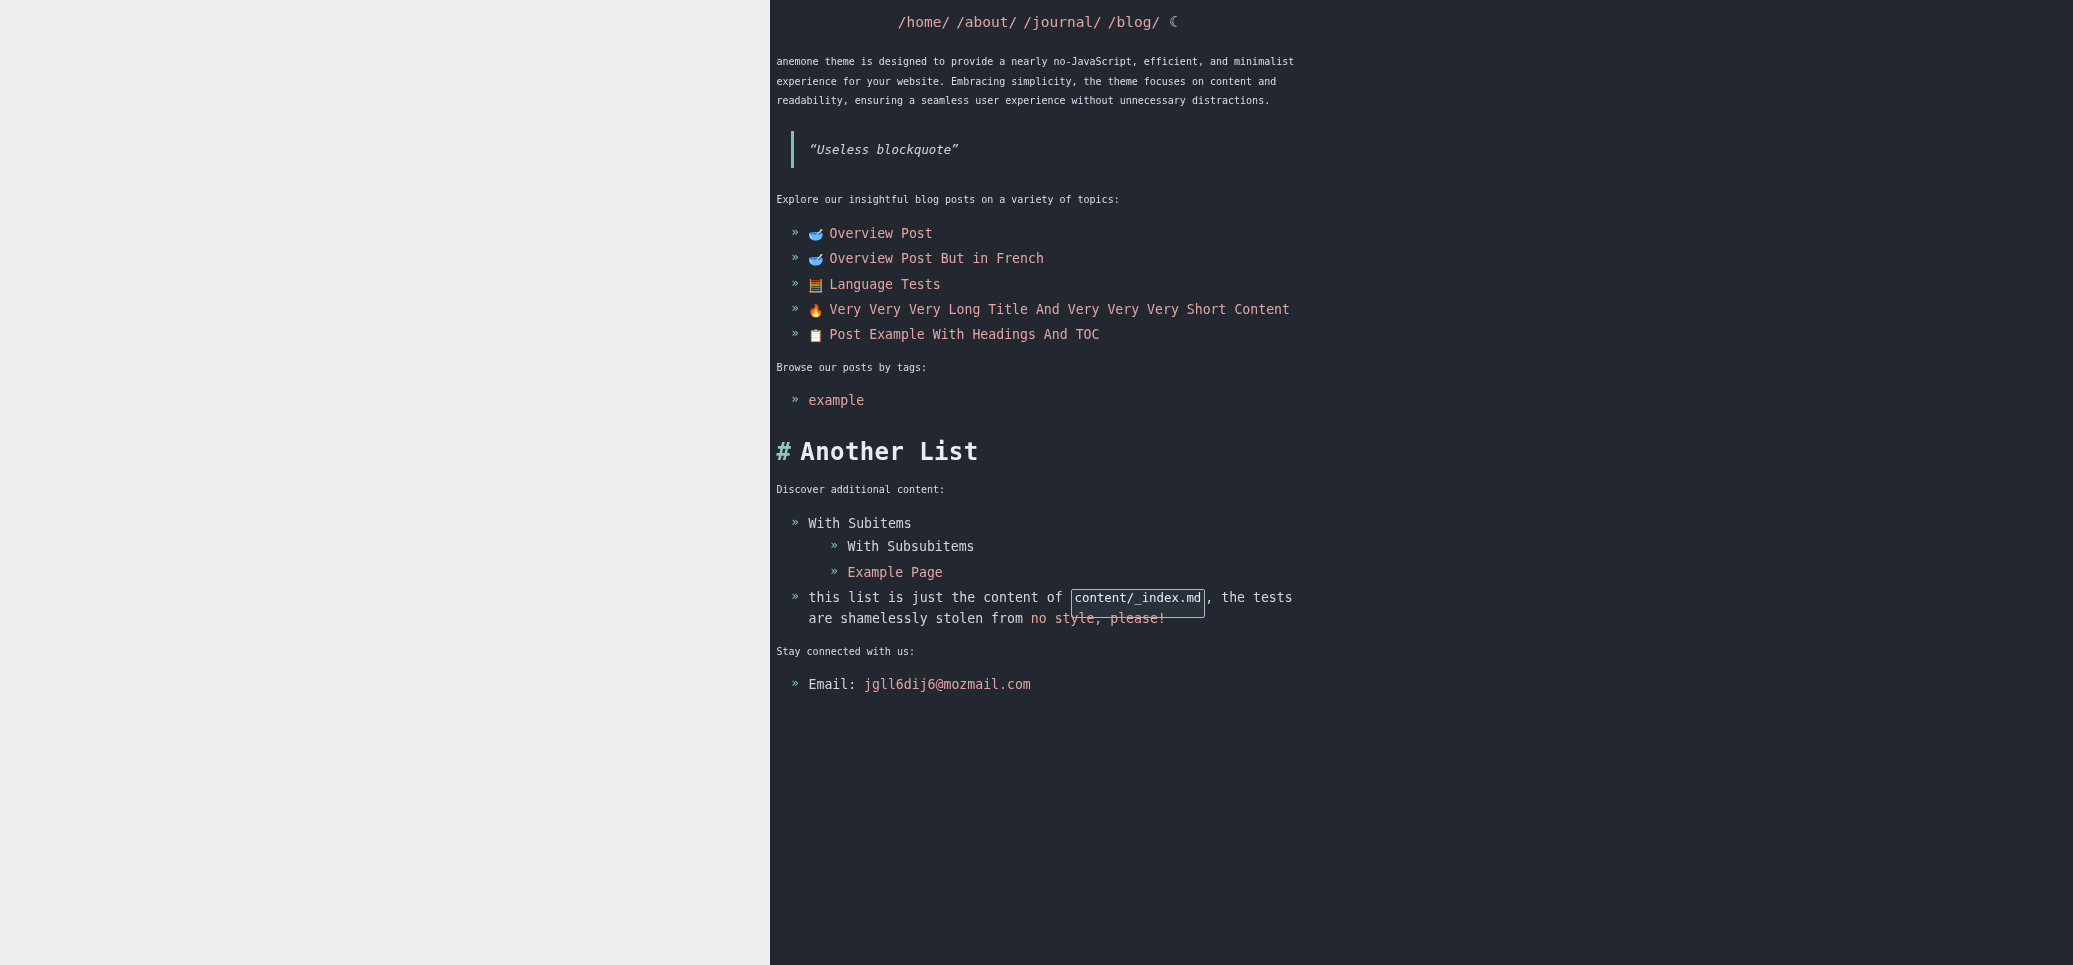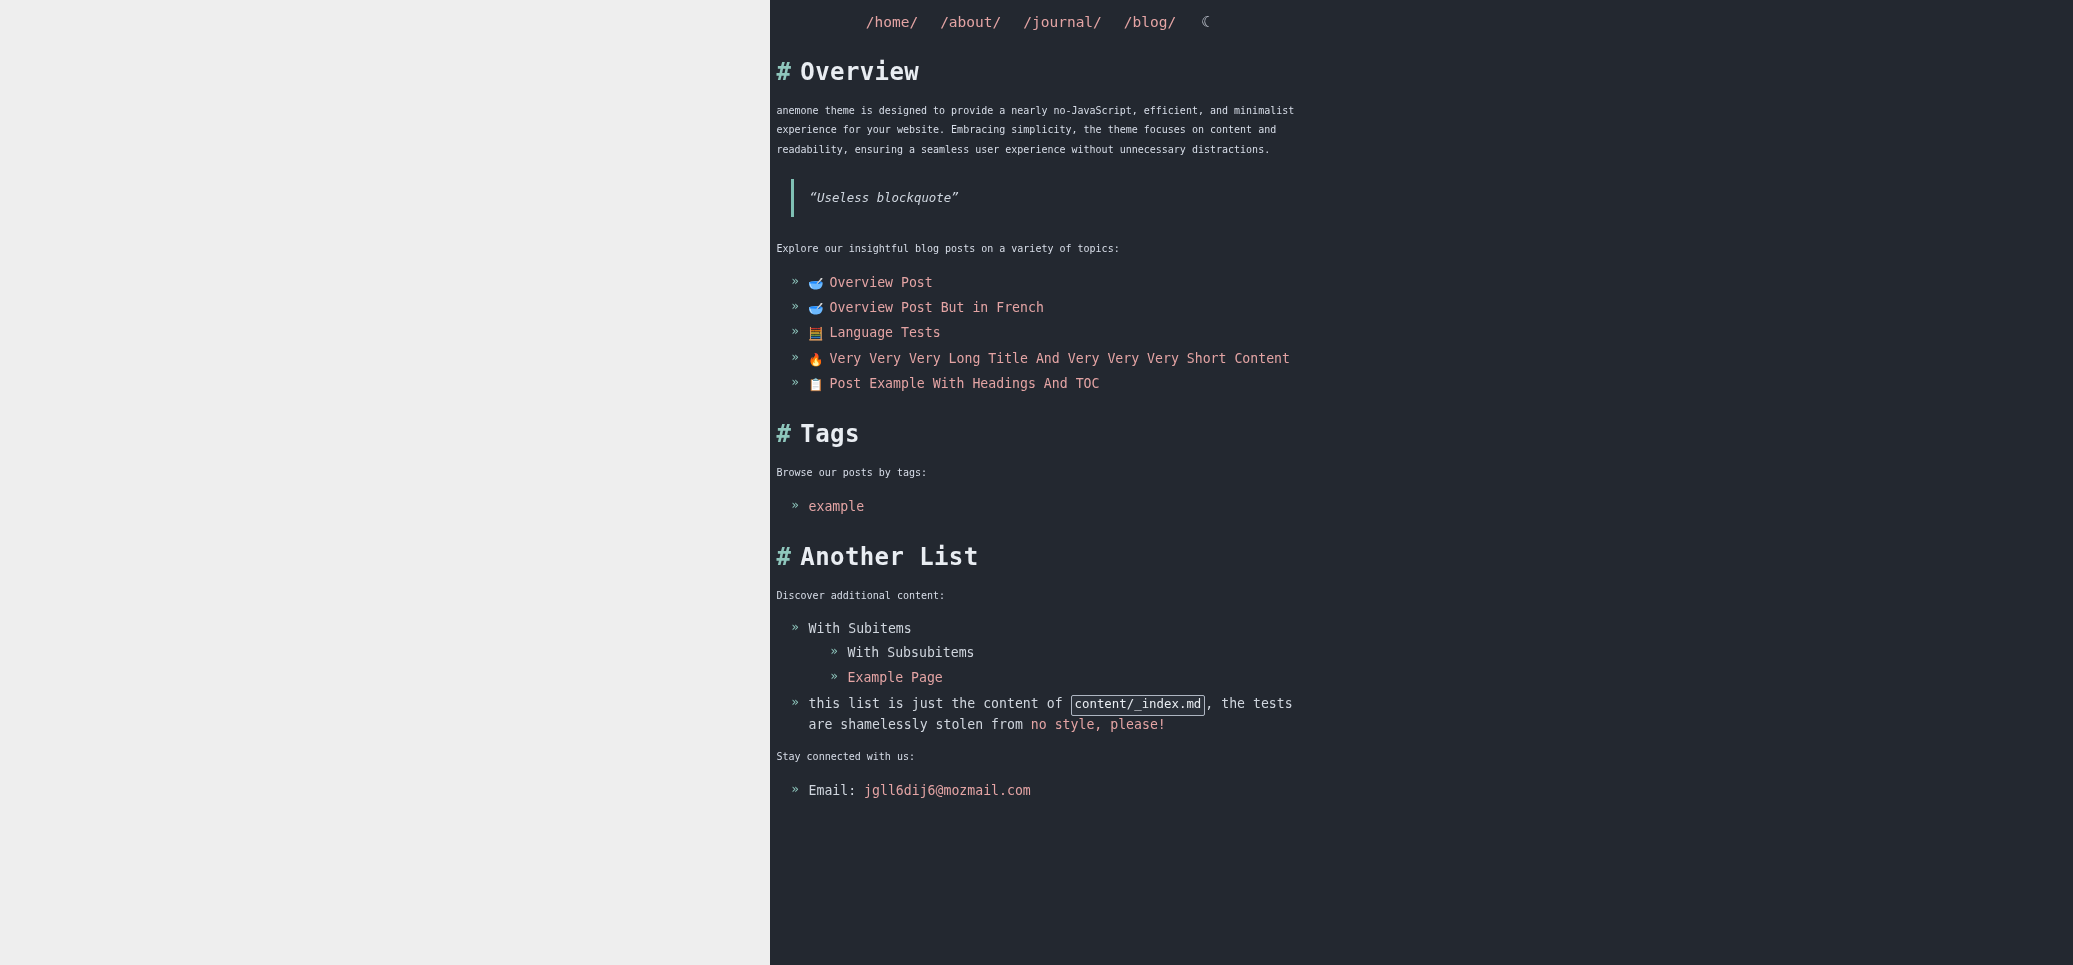--- a/index.html
+++ b/index.html
@@ -42,21 +42,21 @@
   .site-header {
     height: 34px;
     display: flex;
     align-items: center;
     justify-content: center;
     padding-top: 10px;
   }
   .nav {
     display: flex;
     align-items: flex-end;
-    gap: 16px;
+    gap: 0px;
     font-size: 14.5px;
     letter-spacing: 0px;
   }
   .nav a {
     text-decoration: none;
     padding: 0 3px;
   }
   .pane-light .nav a { color: #6b8fb5; }
   .pane-dark  .nav a { color: #e4a4a4; }
   .moon-icon {
@@ -149,21 +149,21 @@
   a.lnk { text-decoration: none; }
   .pane-light a.lnk { color: #6b8fb5; }
   .pane-dark  a.lnk { color: #e4a4a4; }
 
   .pane-light .plain { color: #454545; }
   .pane-dark  .plain { color: #d0d6de; }
 
   code.inline {
     font-family: "DejaVu Sans Mono", monospace;
     font-size: 12.4px;
-    padding: 0px 3px 4px 3px;
+    padding: 0px 3px 12px 3px;
     border-radius: 2px;
     white-space: nowrap;
   }
   .pane-light code.inline { border: 1px solid #9aa0a8; color: #3a4048; background: #e4e4e4; }
   .pane-dark  code.inline { border: 1px solid #aeb6c2; color: #e9edf2; background: #2b313a; }
 </style>
 </head>
 <body>
 
 <div class="pane pane-light">
@@ -240,38 +240,32 @@
       <a class="lnk" href="#">/about/</a>
       <a class="lnk" href="#">/journal/</a>
       <a class="lnk" href="#">/blog/</a>
       <span class="moon-icon">☾</span>
     </nav>
   </header>
 
   <div class="wrap">
     <main class="content">
 
-      <h2 class="section">
-        <span class="hash">#</span><span>Overview</span>
-      </h2>
       <p class="para">anemone theme is designed to provide a nearly no-JavaScript, efficient, and minimalist experience for your website. Embracing simplicity, the theme focuses on content and readability, ensuring a seamless user experience without unnecessary distractions.</p>
       <blockquote>“Useless blockquote”</blockquote>
 
       <p class="para">Explore our insightful blog posts on a variety of topics:</p>
       <ul class="md">
         <li><span class="bullet">»</span><span class="emoji">🥣</span><a class="lnk" href="#">Overview Post</a></li>
         <li><span class="bullet">»</span><span class="emoji">🥣</span><a class="lnk" href="#">Overview Post But in French</a></li>
         <li><span class="bullet">»</span><span class="emoji">🧮</span><a class="lnk" href="#">Language Tests</a></li>
         <li><span class="bullet">»</span><span class="emoji">🔥</span><a class="lnk" href="#">Very Very Very Long Title And Very Very Very Short Content</a></li>
         <li><span class="bullet">»</span><span class="emoji">📋</span><a class="lnk" href="#">Post Example With Headings And TOC</a></li>
       </ul>
 
-      <h2 class="section">
-        <span class="hash">#</span><span>Tags</span>
-      </h2>
       <p class="para">Browse our posts by tags:</p>
       <ul class="md">
         <li><span class="bullet">»</span><a class="lnk" href="#">example</a></li>
       </ul>
 
       <h2 class="section">
         <span class="hash">#</span><span>Another List</span>
       </h2>
       <p class="para">Discover additional content:</p>
       <ul class="md">

